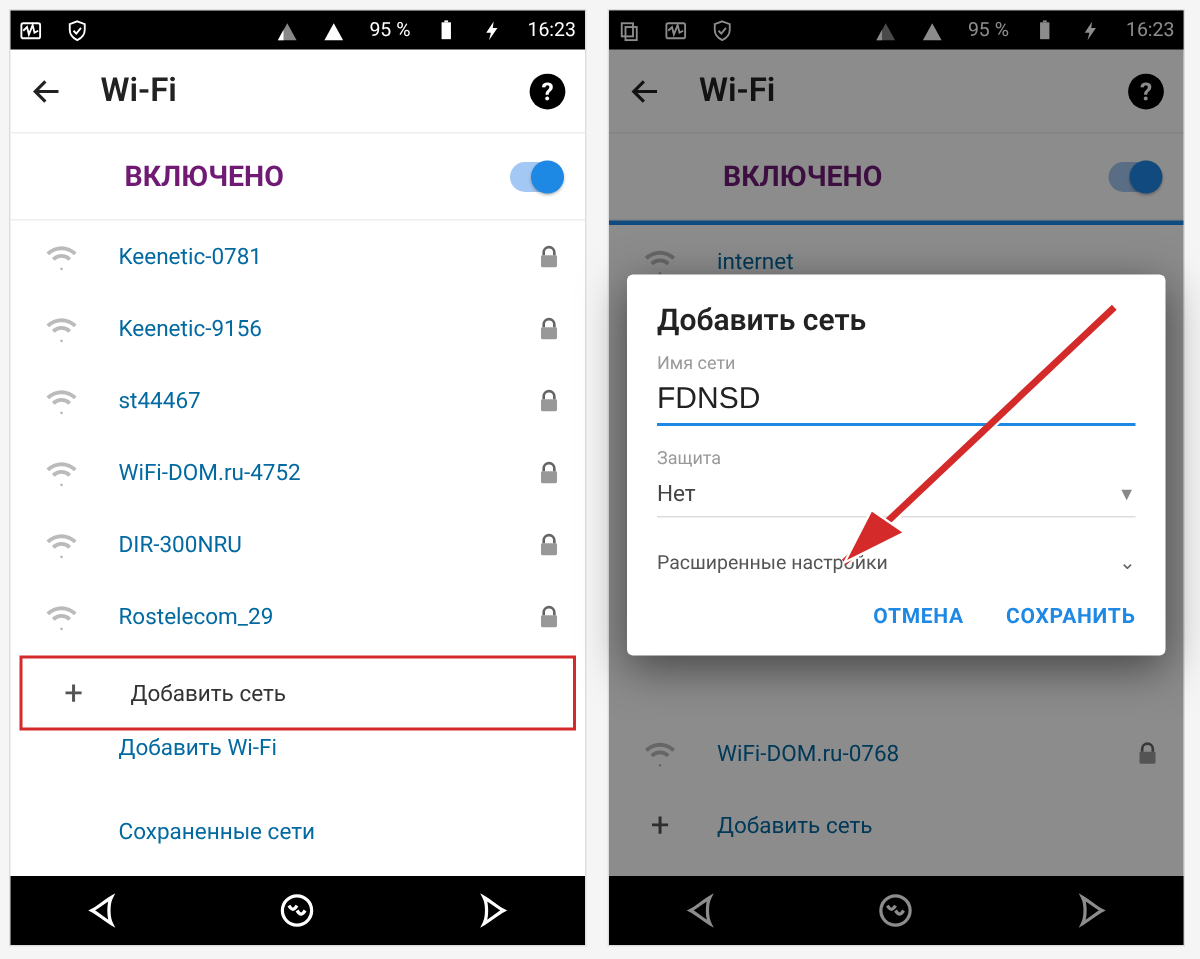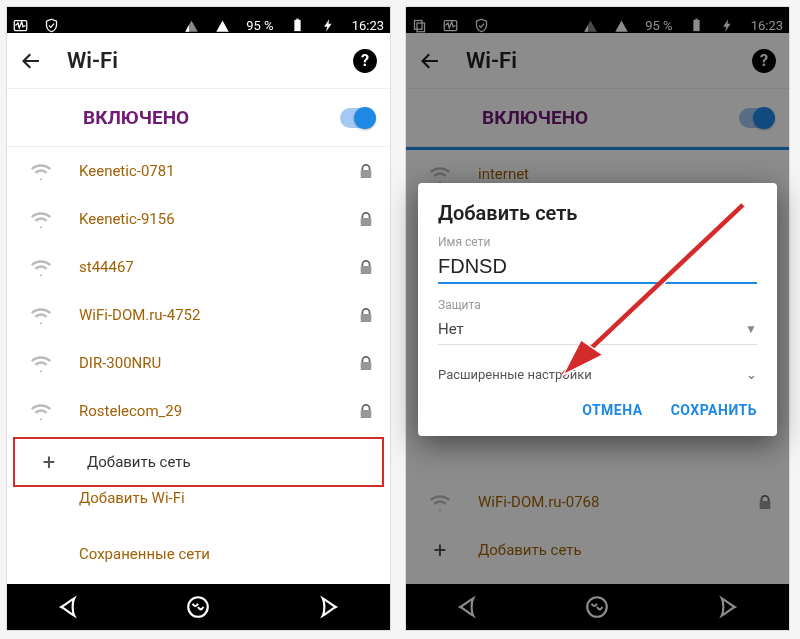--- a/index.html
+++ b/index.html
@@ -27,21 +27,21 @@
     background: rgba(0,0,0,.45);
     z-index: 5;
     pointer-events:none;
   }
   
   .statusbar {
     height: 26px;
     background: #000;
     color:#fff;
     display:flex;
-    align-items:flex-end;
+    align-items:center;
     padding: 0 6px;
     font-size: 13px;
     gap:16px;
   }
   .statusbar .spacer { flex:1; }
   .sb-icon { fill:#fff; width:15px; height:15px; }
   .sb-icon.gray { fill:#888; }
   
   .appbar {
     height: 56px;
@@ -107,21 +107,21 @@
   }
   .net-row .wifi-icon-slot {
     width:36px;
     display:flex;
     justify-content:center;
     margin-right:20px;
   }
   .net-row .name {
     flex:1;
     font-size:15px;
-    color:#a16207;
+    color:#0369a1;
   }
   .net-row .lock { width:16px;height:16px; opacity:.6;}
   .net-row.indent { padding-left: 72px; flex-direction:column; align-items:flex-start; justify-content:center; height:56px;}
   
   .add-row {
     height:50px;
     display:flex;
     align-items:center;
     padding: 0 16px;
     border:2px solid #d42a2a;

